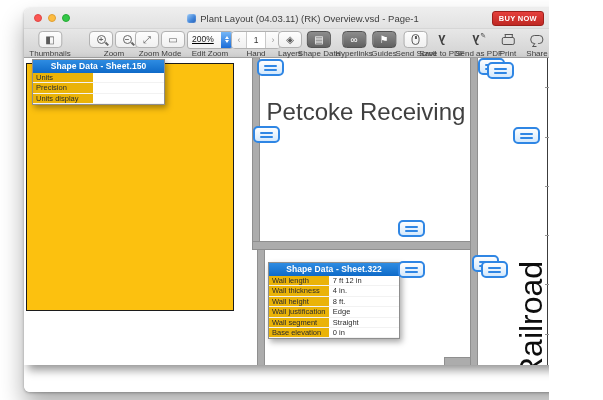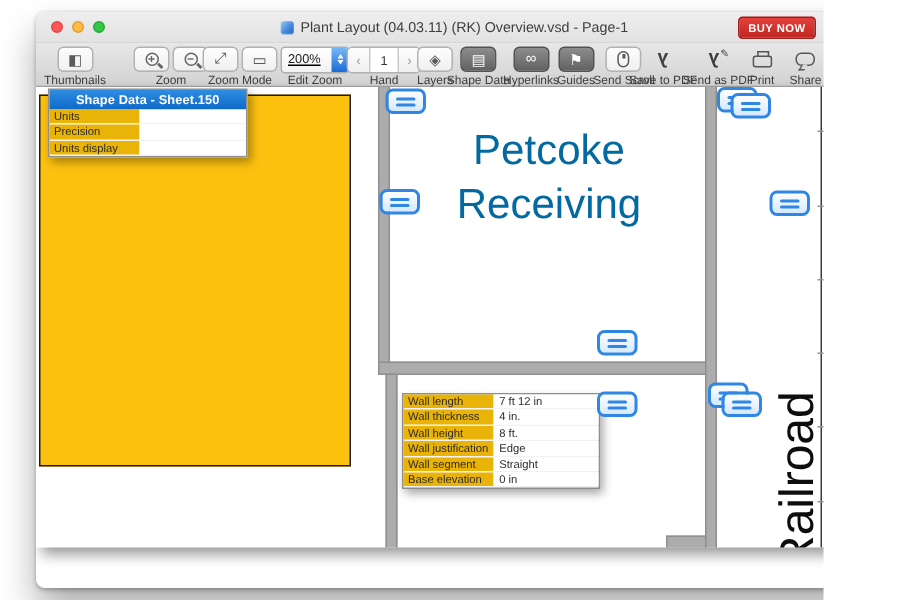--- a/index.html
+++ b/index.html
@@ -64,21 +64,21 @@
   .canvas{position:relative;height:336px;background:#fff;}
   .page{position:absolute;left:0;top:0;width:553px;height:307px;background:#fff;
         box-shadow:4px 5px 9px rgba(0,0,0,.42);overflow:hidden;}
   .storage{position:absolute;left:2px;top:5px;width:206px;height:246px;background:#fcc10f;border:1px solid #1c1c1c;z-index:1;}
   .wall{position:absolute;background:#acacac;border:1px solid #8f8f8f;box-sizing:border-box;z-index:2;}
   #wall-left-upper{left:228px;top:-2px;width:8px;height:191px;}
   #wall-bottom{left:228px;top:183px;width:226px;height:9px;}
   #wall-left-lower{left:233px;top:191px;width:8px;height:118px;}
   #wall-right{left:446px;top:-2px;width:8px;height:311px;}
   #wall-stub{left:420px;top:299px;width:27px;height:9px;}
-  .room-label{position:absolute;left:236px;top:24px;width:212px;text-align:center;font-size:28px;line-height:36px;color:#0369a1;z-index:3;}
+  .room-label{position:absolute;left:236px;top:36px;width:212px;text-align:center;font-size:24px;line-height:36px;color:#404040;z-index:3;}
   .railroad{position:absolute;left:490px;top:322px;transform:rotate(-90deg);transform-origin:0 0;
             font-size:32px;line-height:34px;color:#0d0d0d;white-space:nowrap;z-index:3;}
   .track-v{position:absolute;top:0;width:1px;height:307px;background:#3c3c3c;z-index:1;}
   .track-h{position:absolute;left:521px;width:32px;height:1px;background:#949494;z-index:1;}
 
   .badge{position:absolute;width:27px;height:17px;box-sizing:border-box;border:2px solid #2f86e4;border-radius:5px;
          background:linear-gradient(#fefefe,#d5e9fc);z-index:5;}
   .badge i{display:block;height:2px;background:#2f86e4;border-radius:1px;margin:0 5px;}
   .badge i:first-child{margin-top:4px;margin-bottom:2px;}
   .badge.z12{z-index:12;}
@@ -329,20 +329,21 @@
               <span class="pl">Precision</span>
               <span class="pv"></span>
             </div>
           <div class="prow">
               <span class="pl">Units display</span>
               <span class="pv"></span>
             </div>
         </div>
 
         <div class="popup" id="popup322">
+          <div class="popup-header">Shape Data - Sheet.322</div>
           <div class="prow">
               <span class="pl">Wall length</span>
               <span class="pv">7 ft 12 in</span>
             </div>
           <div class="prow">
               <span class="pl">Wall thickness</span>
               <span class="pv">4 in.</span>
             </div>
           <div class="prow">
               <span class="pl">Wall height</span>

